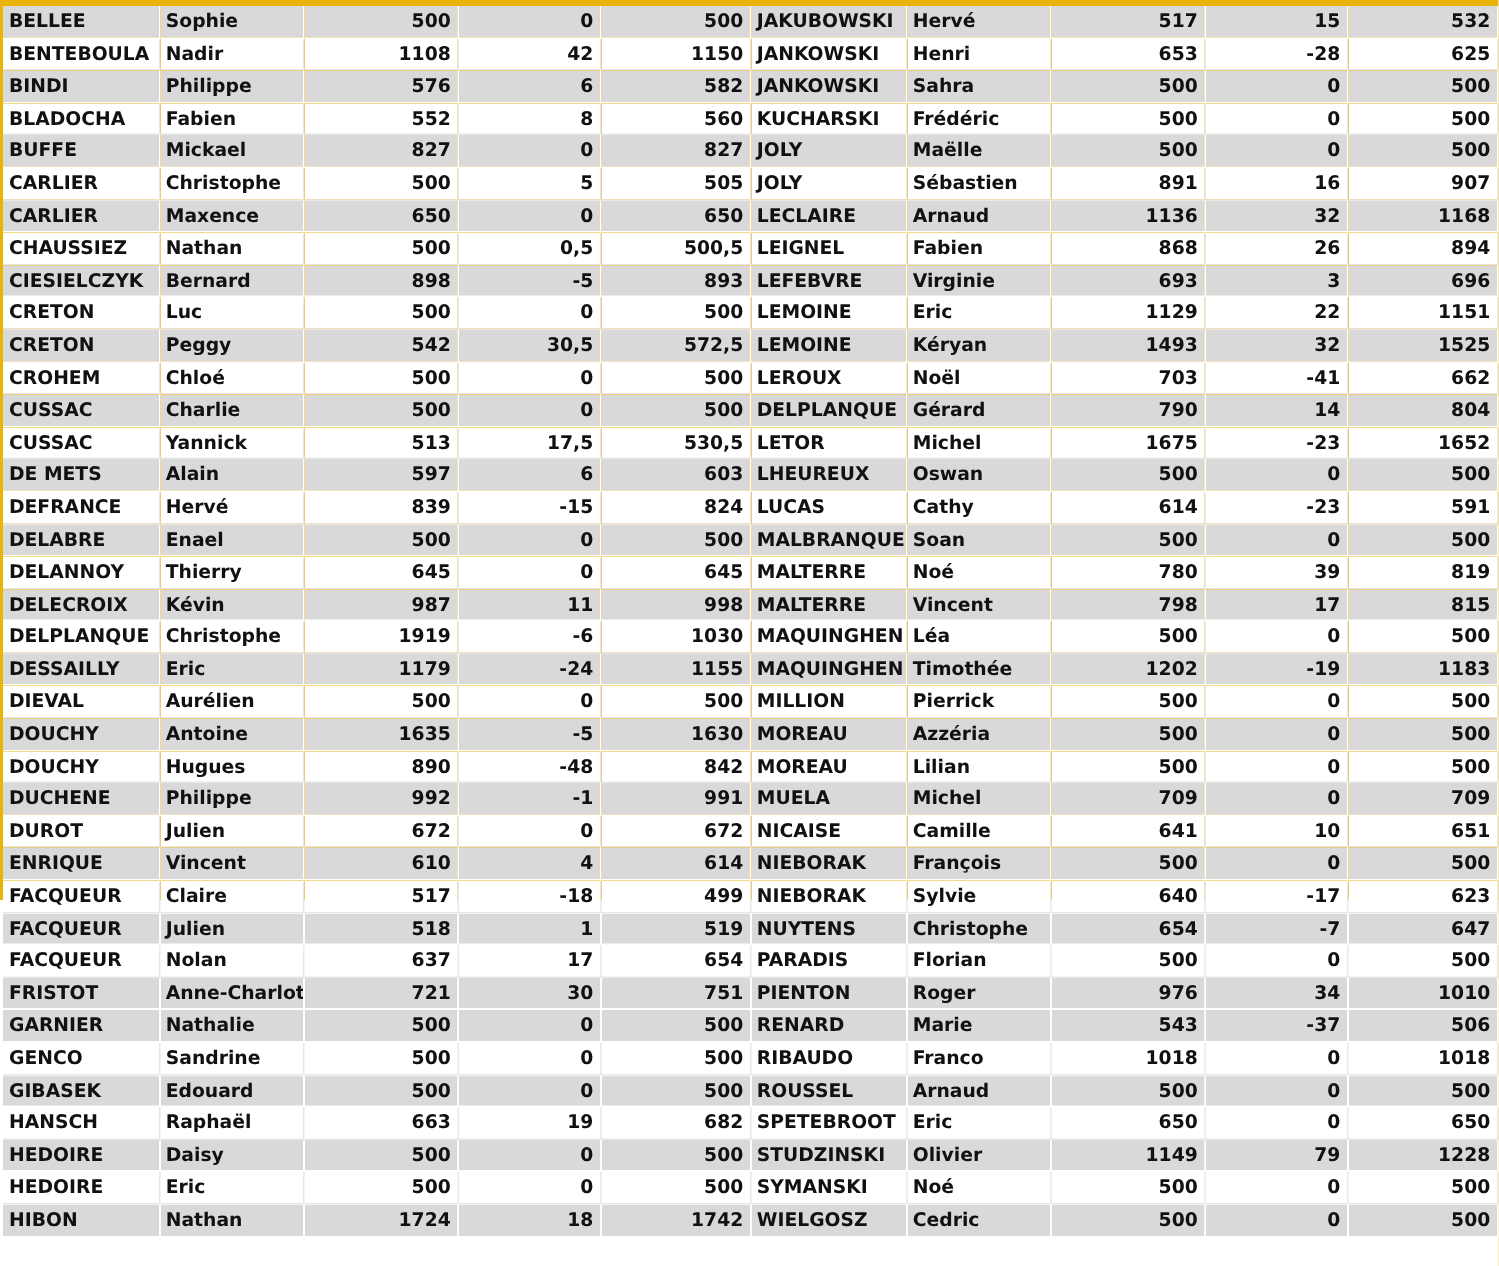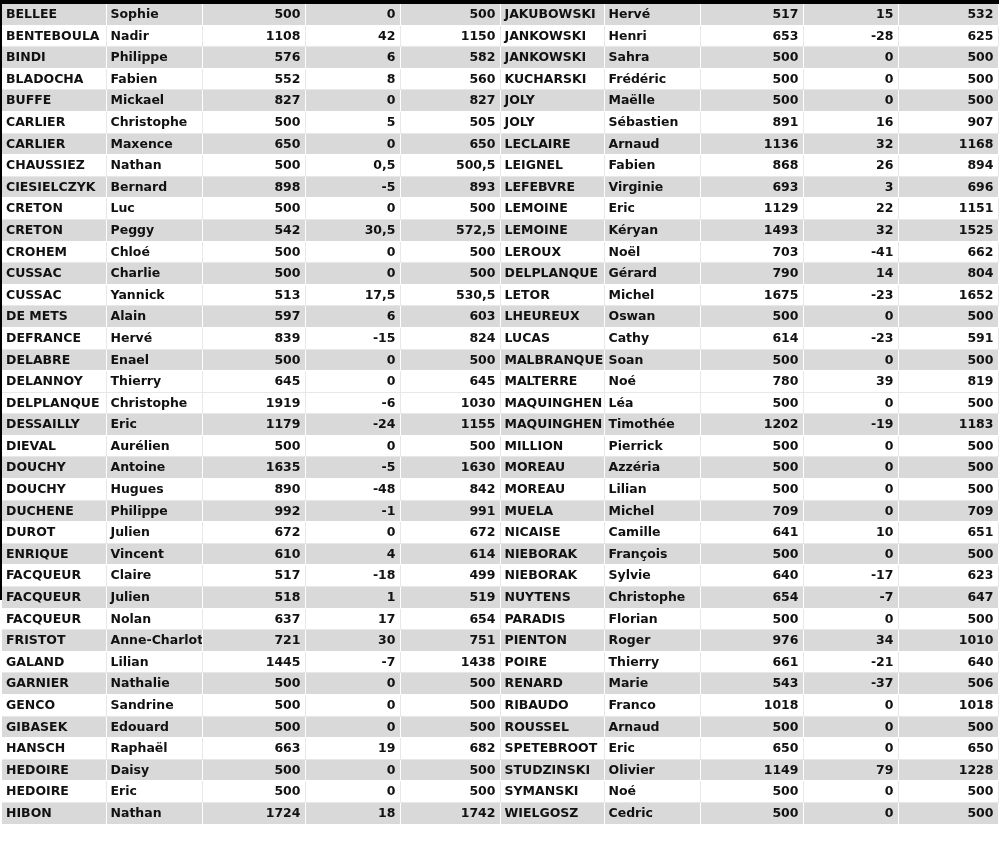--- a/index.html
+++ b/index.html
@@ -11,21 +11,21 @@
     width: 999px;
     height: 844px;
     font-family: "DejaVu Sans", "Liberation Sans", sans-serif;
     overflow: hidden;
   }
   #sheet {
     width: 999px;
     height: 600px;
     box-sizing: border-box;
     padding: 4px 0 0 2px;
-    background: #000000;
+    background: #eab308;
   }
   table.grid {
     border-collapse: collapse;
     table-layout: fixed;
     width: 995px;
     font-size: 12.5px;
     font-weight: bold;
     color: #111111;
   }
   table.grid td {
@@ -267,20 +267,32 @@
           <td class="c-first">Thierry</td>
           <td class="c-base">645</td>
           <td class="c-delta">0</td>
           <td class="c-total half-gap">645</td>
           <td class="c-last">MALTERRE</td>
           <td class="c-first">Noé</td>
           <td class="c-base">780</td>
           <td class="c-delta">39</td>
           <td class="c-total">819</td>
         </tr>
+        <tr class="band-a">
+          <td class="c-last">DELECROIX</td>
+          <td class="c-first">Kévin</td>
+          <td class="c-base">987</td>
+          <td class="c-delta">11</td>
+          <td class="c-total half-gap">998</td>
+          <td class="c-last">MALTERRE</td>
+          <td class="c-first">Vincent</td>
+          <td class="c-base">798</td>
+          <td class="c-delta">17</td>
+          <td class="c-total">815</td>
+        </tr>
         <tr class="band-b">
           <td class="c-last">DELPLANQUE</td>
           <td class="c-first">Christophe</td>
           <td class="c-base">1919</td>
           <td class="c-delta">-6</td>
           <td class="c-total half-gap">1030</td>
           <td class="c-last">MAQUINGHEN</td>
           <td class="c-first">Léa</td>
           <td class="c-base">500</td>
           <td class="c-delta">0</td>
@@ -411,32 +423,20 @@
           <td class="c-first">Anne-Charlotte</td>
           <td class="c-base">721</td>
           <td class="c-delta">30</td>
           <td class="c-total half-gap">751</td>
           <td class="c-last">PIENTON</td>
           <td class="c-first">Roger</td>
           <td class="c-base">976</td>
           <td class="c-delta">34</td>
           <td class="c-total">1010</td>
         </tr>
-        <tr class="band-b">
-          <td class="c-last">GALAND</td>
-          <td class="c-first">Lilian</td>
-          <td class="c-base">1445</td>
-          <td class="c-delta">-7</td>
-          <td class="c-total half-gap">1438</td>
-          <td class="c-last">POIRE</td>
-          <td class="c-first">Thierry</td>
-          <td class="c-base">661</td>
-          <td class="c-delta">-21</td>
-          <td class="c-total">640</td>
-        </tr>
         <tr class="band-a">
           <td class="c-last">GARNIER</td>
           <td class="c-first">Nathalie</td>
           <td class="c-base">500</td>
           <td class="c-delta">0</td>
           <td class="c-total half-gap">500</td>
           <td class="c-last">RENARD</td>
           <td class="c-first">Marie</td>
           <td class="c-base">543</td>
           <td class="c-delta">-37</td>

